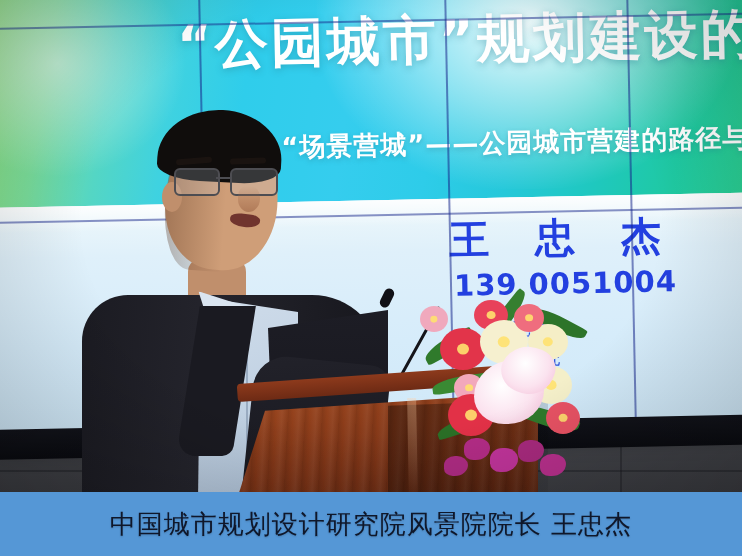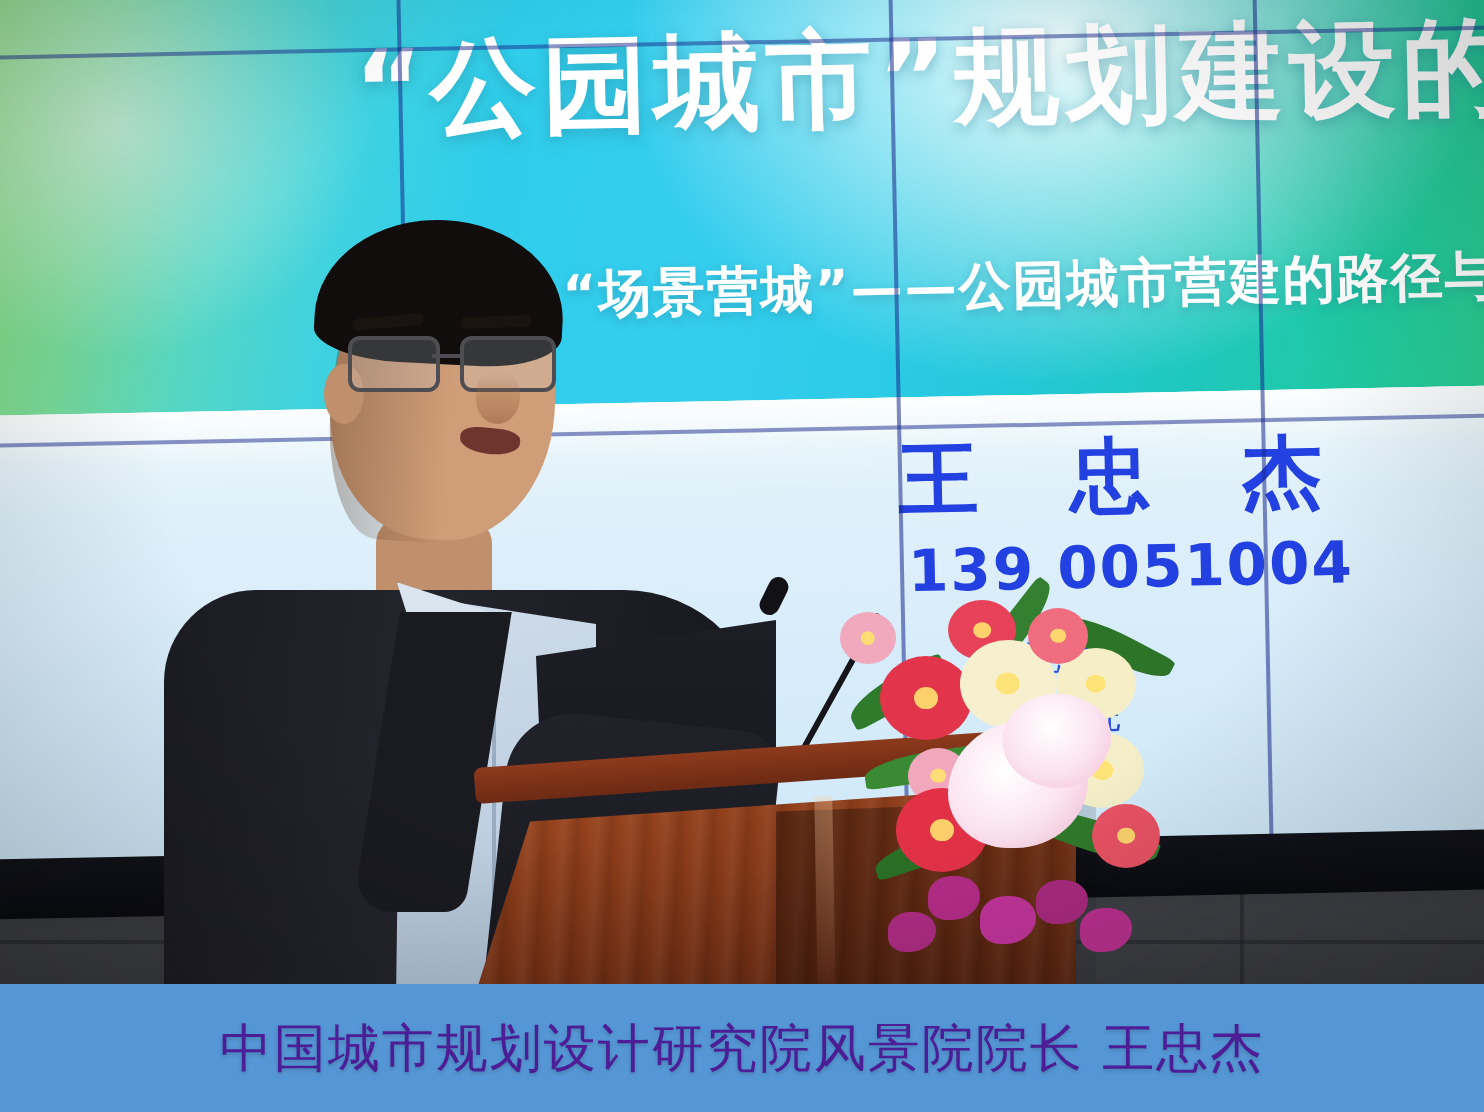--- a/index.html
+++ b/index.html
@@ -278,21 +278,21 @@
   }
   .orchid{position:absolute;background:#b32c86;border-radius:50% 50% 60% 40%;}
 
   
   .caption-bar{
     position:absolute;left:0;top:492px;width:742px;height:64px;
     background:#5597d6;
     display:flex;align-items:center;justify-content:center;
   }
   .caption-text{
-    color:#4c1d95;font-size:26px;letter-spacing:1px;white-space:nowrap;
+    color:#0f172a;font-size:26px;letter-spacing:1px;white-space:nowrap;
     font-family:"DejaVu Serif","Liberation Serif",serif;
     text-shadow:0 1px 2px rgba(0,0,0,.18);
   }
 
   .vignette{
     position:absolute;left:0;top:0;width:742px;height:492px;
     background:radial-gradient(ellipse at 50% 45%,rgba(0,0,0,0) 55%,rgba(0,0,0,.22) 100%);
     pointer-events:none;
   }
 </style>

